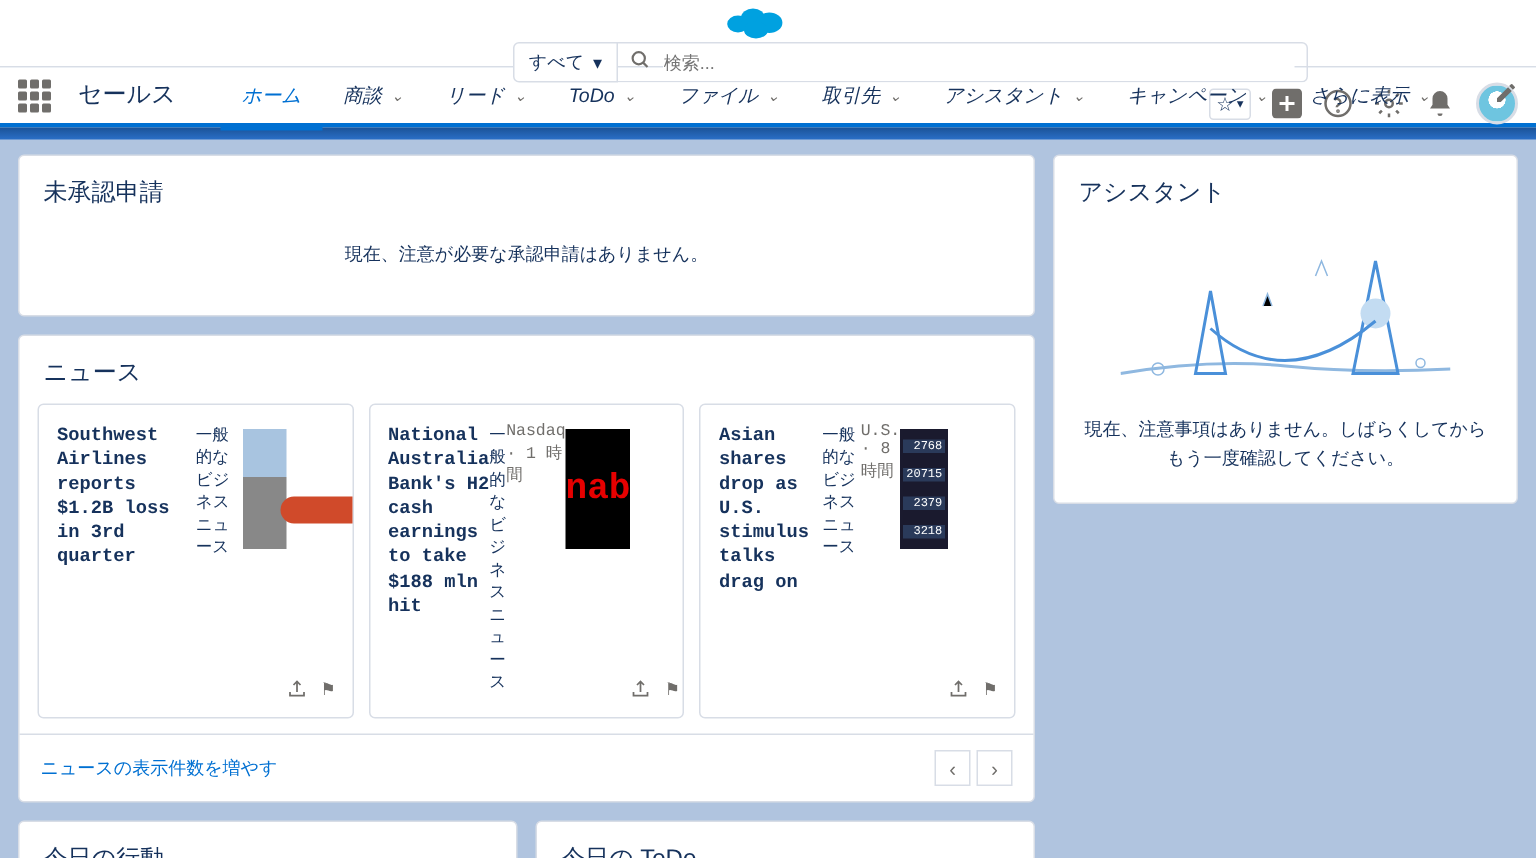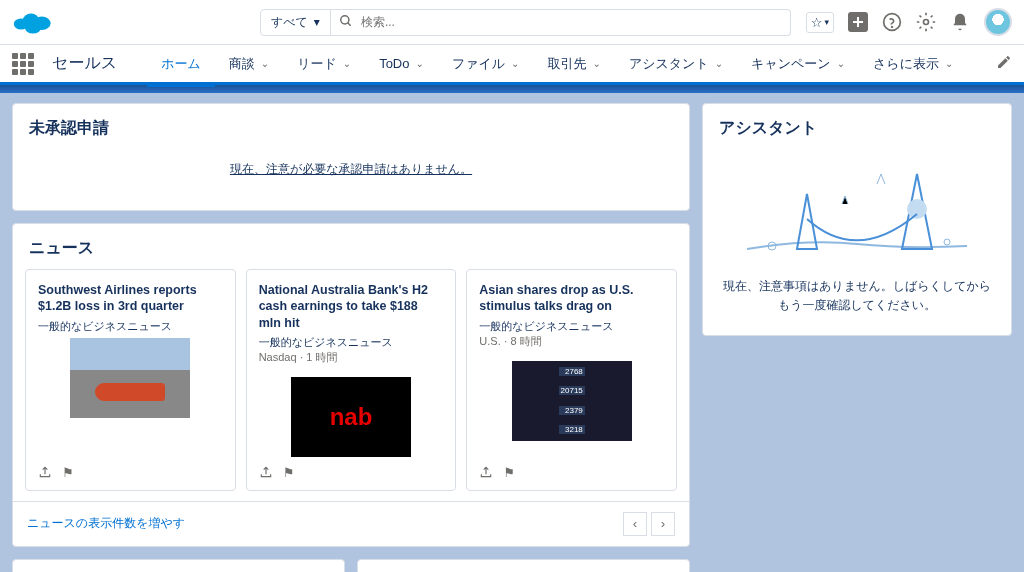--- a/index.html
+++ b/index.html
@@ -14,20 +14,21 @@
 }
 
 
 .global-header {
   height: 45px;
   background: #fff;
   display: flex;
   align-items: center;
   padding: 0 12px;
   border-bottom: 1px solid #d8dde6;
+  flex-direction: column;
 }
 .logo {
   width: 42px; height: 28px; margin-right: 16px;
 }
 .logo svg { width: 100%; height: 100%; }
 .search-area {
   display: flex;
   margin-left: 190px;
 }
 .scope-select {
@@ -107,20 +108,21 @@
 .nav-tabs { display: flex; }
 .nav-tab {
   padding: 0 14px;
   height: 40px;
   display: flex;
   align-items: center;
   gap: 6px;
   cursor: pointer;
   font-size: 13px;
   color: #16325c;
+  font-style: italic;
 }
 .nav-tab.active {
   color: #0070d2;
   position: relative;
 }
 .nav-tab.active::after {
   content: '';
   position: absolute;
   bottom: -3px; left: 0; right: 0;
   height: 3px;
@@ -148,45 +150,45 @@
 }
 
 .card {
   background: #fff;
   border: 1px solid #d8dde6;
   border-radius: 4px;
 }
 .card-header {
   padding: 14px 16px 10px;
   font-size: 16px;
-  font-weight: 700;
+  font-weight: 400;
 }
 
 .approval-empty {
   text-align: center;
   color: #16325c;
   font-size: 12px;
   padding: 12px 0 32px;
-  text-decoration: underline;
 }
 
 .news-cards {
   display: grid;
   grid-template-columns: repeat(3, 1fr);
   gap: 10px;
   padding: 0 12px;
 }
 .news-item {
   border: 1px solid #d8dde6;
   border-radius: 4px;
   padding: 12px 12px 8px;
   display: flex;
-  flex-direction: column;
+  flex-direction: row;
   min-height: 210px;
   overflow: hidden;
+  font-family: Liberation Mono, monospace;
 }
 .news-title {
   font-size: 12.5px;
   font-weight: 700;
   color: #16325c;
   margin-bottom: 4px;
   line-height: 1.3;
 }
 .news-category {
   font-size: 11px;

